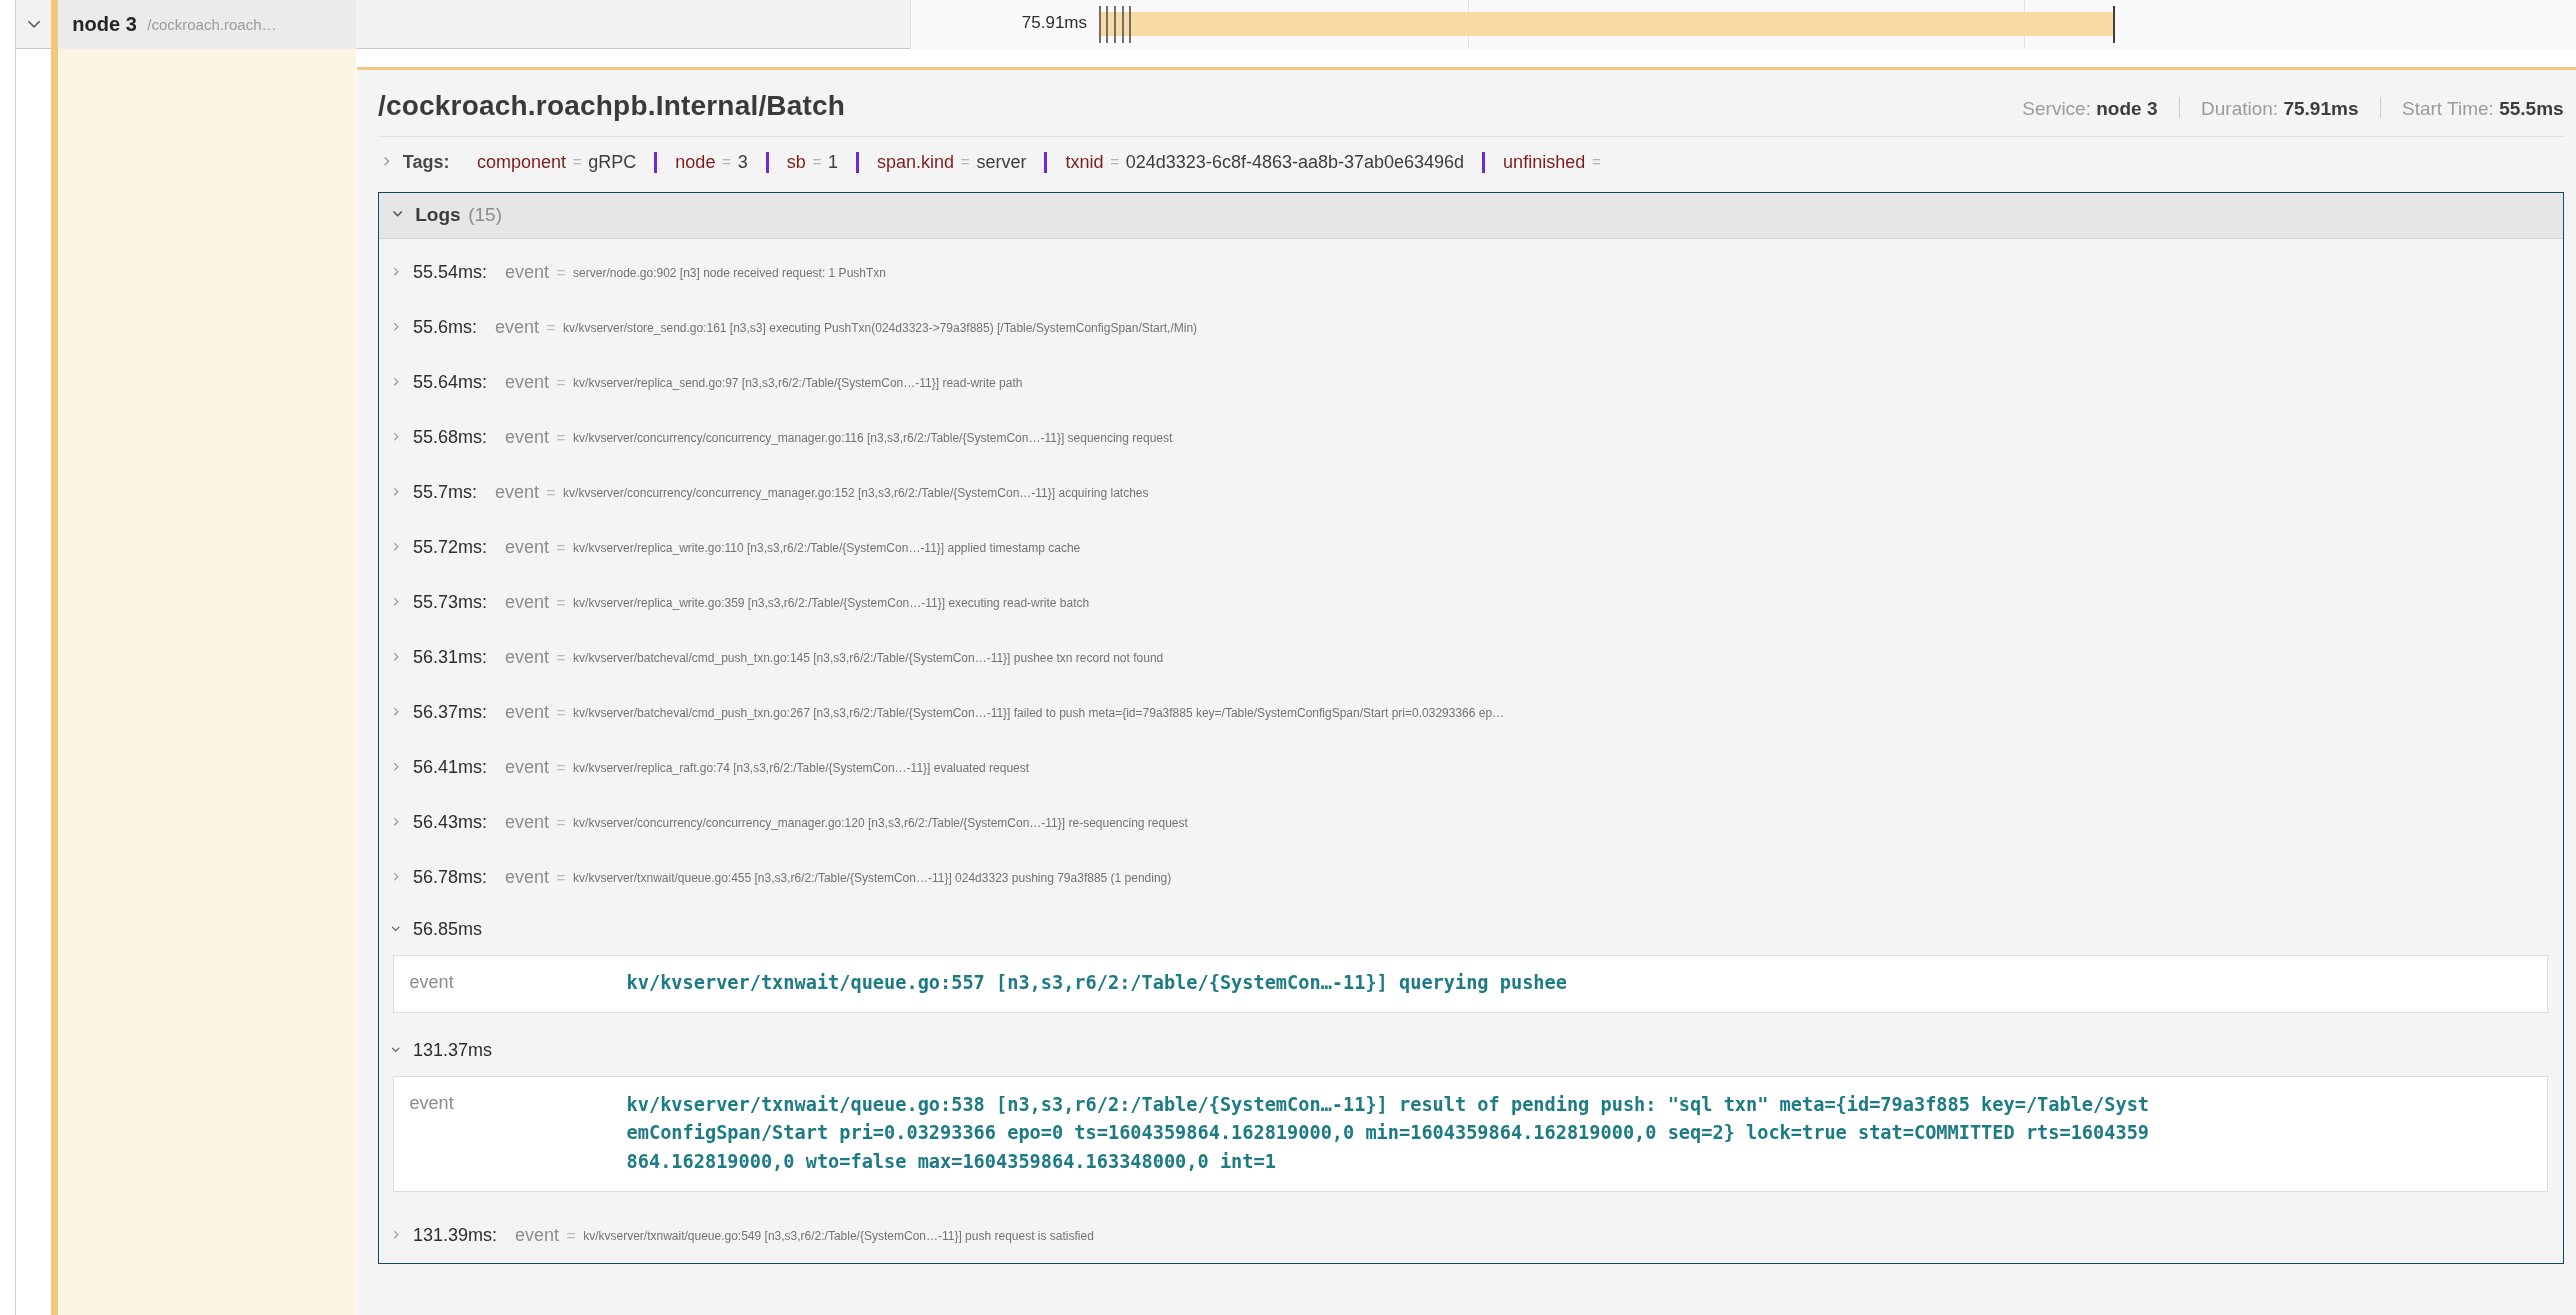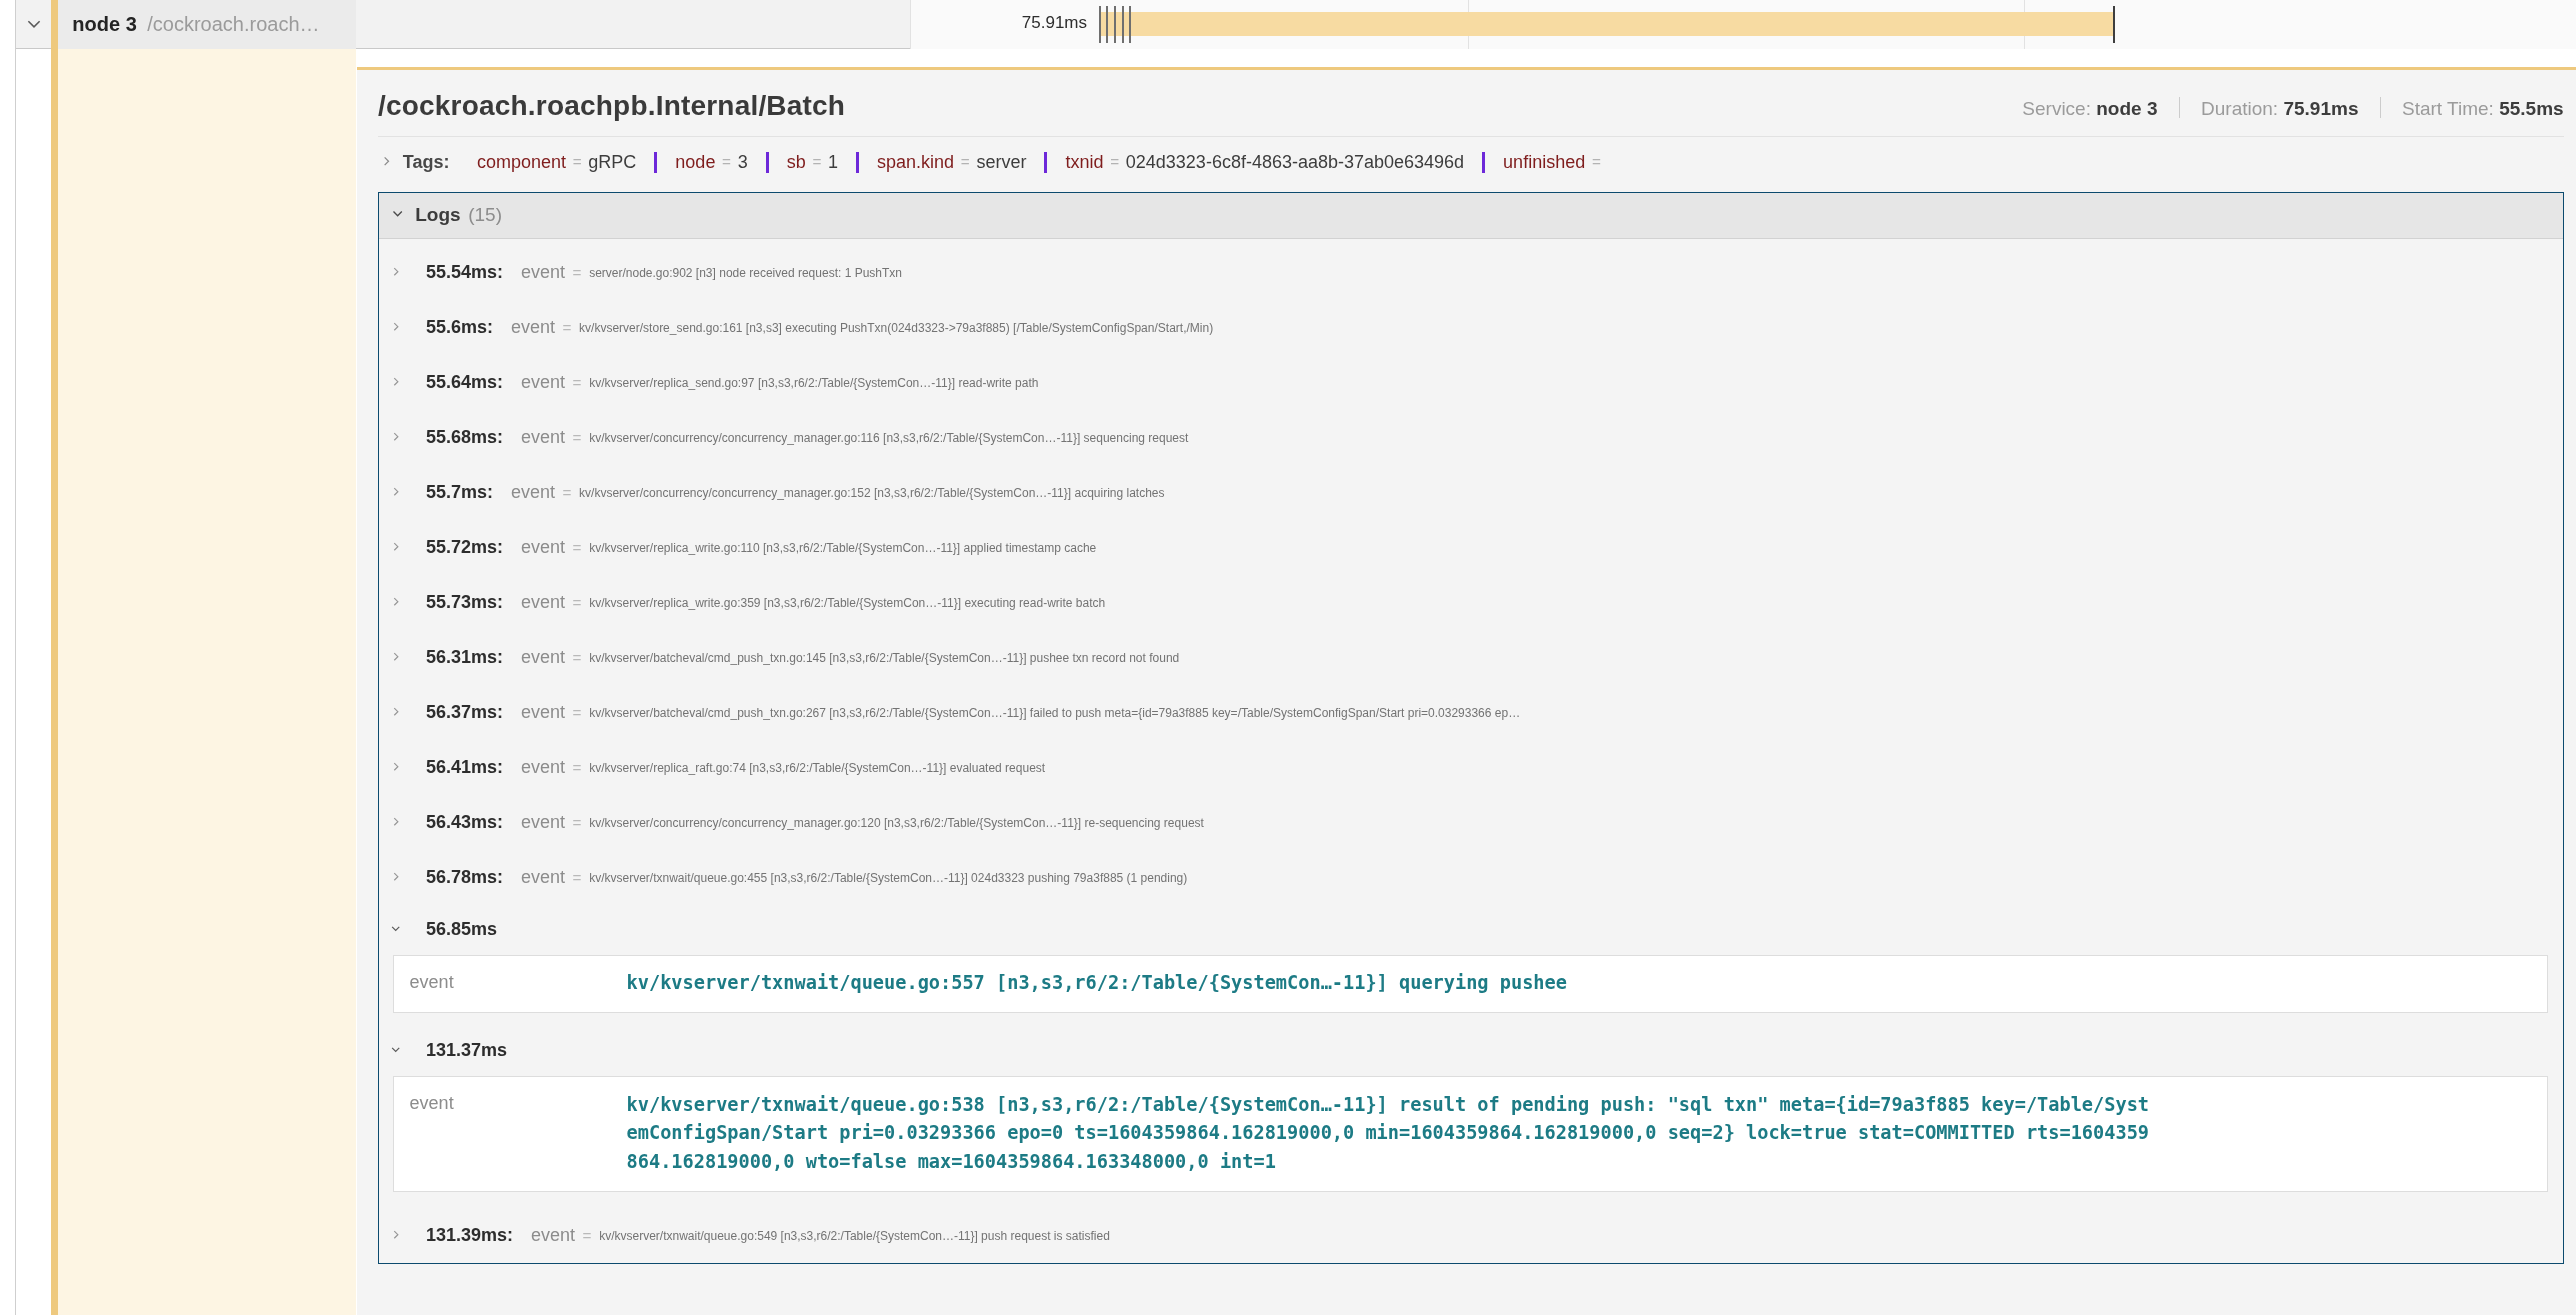--- a/index.html
+++ b/index.html
@@ -12,21 +12,21 @@
   .left-divider { position:absolute; left:15.3px; top:0; width:1px; height:1316px; background:#cfcfcf; z-index:7; }
 
   
   .span-row { position:absolute; left:0; top:0; width:2576px; height:49px;
               background:#f2f2f2; border-bottom:1px solid #c9c9c9; z-index:2; }
   .row-chevron { position:absolute; left:25px; top:15.3px; color:#5a5a5a; }
   .span-tab { position:absolute; left:51px; top:0; width:305px; height:49px;
               background:#ebebeb; border-left:7.6px solid #eec97e;
               display:flex; align-items:center; padding-left:14.3px; white-space:nowrap; overflow:hidden; }
   .svc-name { font-size:20px; font-weight:bold; color:#242424; }
-  .op-name  { font-size:20px; color:#9b9b9b; margin-left:10.5px; }
+  .op-name  { font-size:15px; color:#9b9b9b; margin-left:10.5px; }
   .timeline { position:absolute; left:910px; top:0; width:1666px; height:49px; background:#fafafa; }
   .gridline { position:absolute; top:0; width:1px; height:49px; background:#e2e2e2; }
   .duration-label { position:absolute; left:55px; top:13.3px; width:122px; text-align:right;
                     font-size:17px; color:#2e2e2e; }
   .span-bar { position:absolute; left:191px; top:12.4px; width:1014px; height:24px; background:#f7dba2; }
   .log-tick { position:absolute; top:5.7px; width:1.9px; height:37px; background:#6f6f6f; z-index:3; }
   .end-tick { position:absolute; left:1203px; top:5.7px; width:1.9px; height:37px; background:#3e3e3e; z-index:3; }
 
   
   .cream-col { position:absolute; left:51px; top:49px; width:305px; height:1267px;
@@ -55,21 +55,21 @@
   .logs-box { margin-top:6.7px; border:1px solid #0c4a6e; }
   .logs-head { height:46px; background:#e6e6e6; border-bottom:1px solid #d2d2d2;
                display:flex; align-items:center; padding-left:12.4px; cursor:default; }
   .logs-chevron { color:#4a4a4a; }
   .logs-title { font-size:19px; font-weight:bold; color:#3c3c3c; margin-left:10.5px; }
   .logs-count { font-size:19px; color:#8d8d8d; margin-left:7.6px; }
   .logs-rows { padding-top:6.7px; }
 
   .log-row { height:55px; display:flex; align-items:center; padding:0 15.3px 0 10.5px; }
   .log-chevron { color:#979797; flex:none; }
-  .log-time { font-size:18px; font-weight:bold; color:#2d2d2d; margin-left:25px; white-space:nowrap; flex:none; }
+  .log-time { font-size:18px; font-weight:normal; color:#2d2d2d; margin-left:12px; white-space:nowrap; flex:none; }
   .log-field { font-size:18px; color:#8c8c8c; margin-left:18px; flex:none; }
   .log-eq { font-size:15.3px; color:#b9b9b9; margin:0 7.6px; flex:none; }
   .log-msg { font-size:12px; color:#737373; white-space:nowrap; overflow:hidden;
              text-overflow:ellipsis; flex:1; }
 
   .log-exp-head { height:42px; display:flex; align-items:center; padding-left:10.5px; margin-top:2.9px; }
   .exp-chevron { color:#5a5a5a; }
   .log-exp-box { margin:4.8px 14.3px 16px 14.3px; background:#fff; border:1px solid #ddd;
                  display:flex; padding:13.3px 15.3px 14.3px 15.3px; }
   .exp-field { width:217px; flex:none; font-size:18px; color:#8c8c8c; padding-top:2.9px; }

